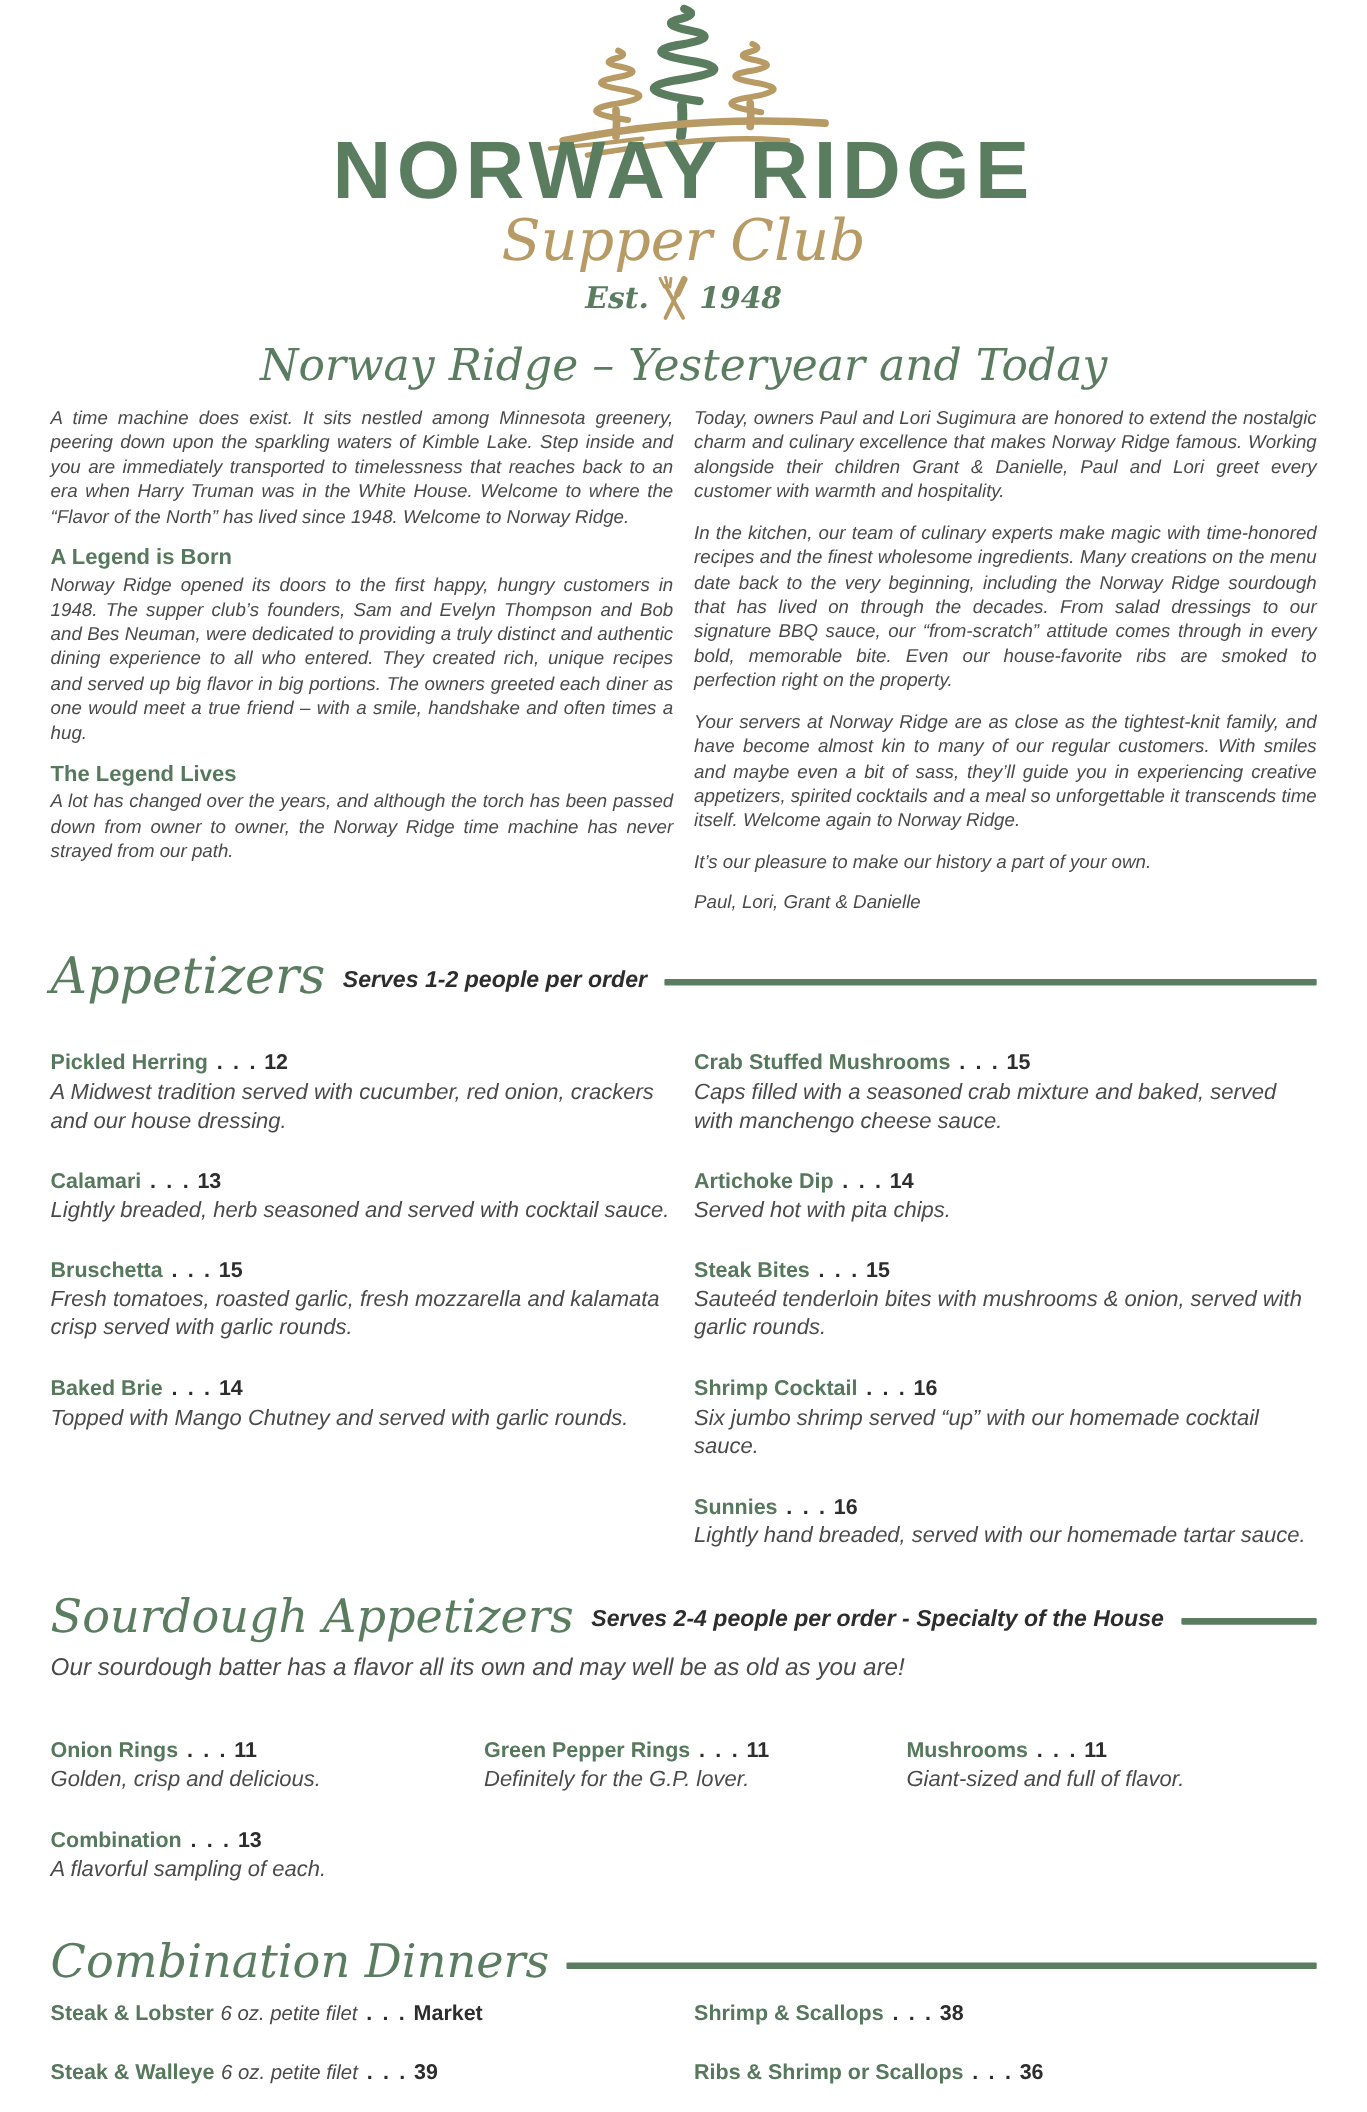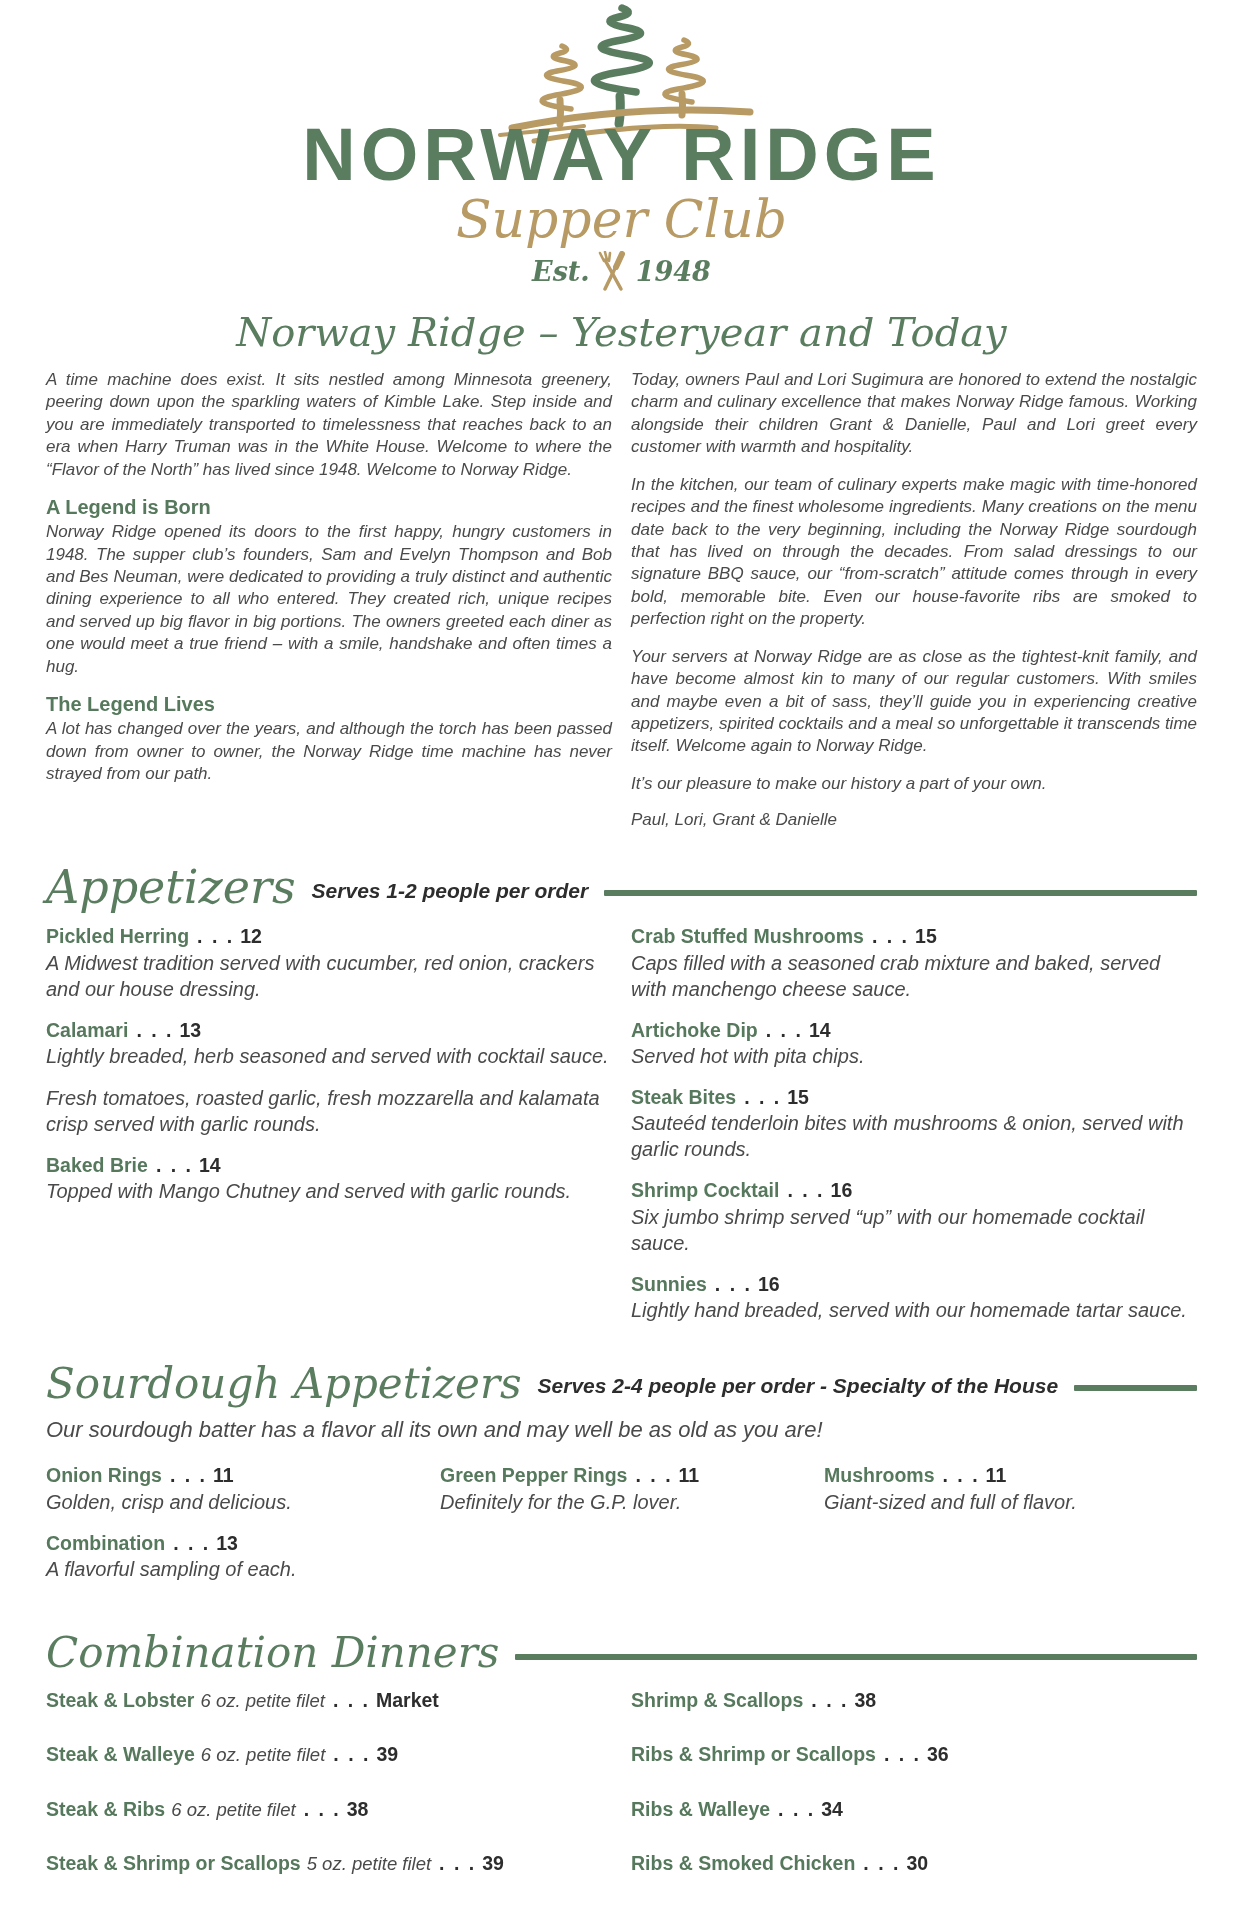--- a/index.html
+++ b/index.html
@@ -91,21 +91,21 @@
     font-size:46px;
     line-height:1;
     white-space:nowrap;
   }
   .script-title.small{font-size:42px;}
   .section-sub{
     font-size:21px;font-weight:bold;font-style:italic;color:var(--dark);
     white-space:nowrap;padding-bottom:7px;
   }
   .rule{flex:1;height:6px;background:var(--green);margin-bottom:14px;border-radius:1px;}
-  .menu-item{margin-bottom:16px;}
+  .menu-item{margin-bottom:16px;margin-top:30px;}
   .item-line{font-size:19.5px;font-weight:bold;line-height:1.25;}
   .item-name{color:var(--green-dark);}
   .item-dots{color:var(--dark);margin:0 6px 0 8px;letter-spacing:2px;}
   .item-price{color:var(--dark);}
   .item-desc{
     font-size:20px;font-style:italic;line-height:1.3;color:var(--text);
     margin-top:1px;
   }
   .section-intro{
     font-size:22px;font-style:italic;color:var(--text);
@@ -208,20 +208,21 @@
       <div class="col">
         <div class="menu-item">
           <div class="item-line"><span class="item-name">Pickled Herring</span><span class="item-dots">. . .</span><span class="item-price">12</span></div>
           <div class="item-desc">A Midwest tradition served with cucumber, red onion, crackers and our house dressing.</div>
         </div>
         <div class="menu-item">
           <div class="item-line"><span class="item-name">Calamari</span><span class="item-dots">. . .</span><span class="item-price">13</span></div>
           <div class="item-desc">Lightly breaded, herb seasoned and served with cocktail sauce.</div>
         </div>
         <div class="menu-item">
+          <div class="item-line"><span class="item-name">Bruschetta</span><span class="item-dots">. . .</span><span class="item-price">15</span></div>
           <div class="item-desc">Fresh tomatoes, roasted garlic, fresh mozzarella and kalamata crisp served with garlic rounds.</div>
         </div>
         <div class="menu-item">
           <div class="item-line"><span class="item-name">Baked Brie</span><span class="item-dots">. . .</span><span class="item-price">14</span></div>
           <div class="item-desc">Topped with Mango Chutney and served with garlic rounds.</div>
         </div>
       </div>
       <div class="col">
         <div class="menu-item">
           <div class="item-line"><span class="item-name">Crab Stuffed Mushrooms</span><span class="item-dots">. . .</span><span class="item-price">15</span></div>

